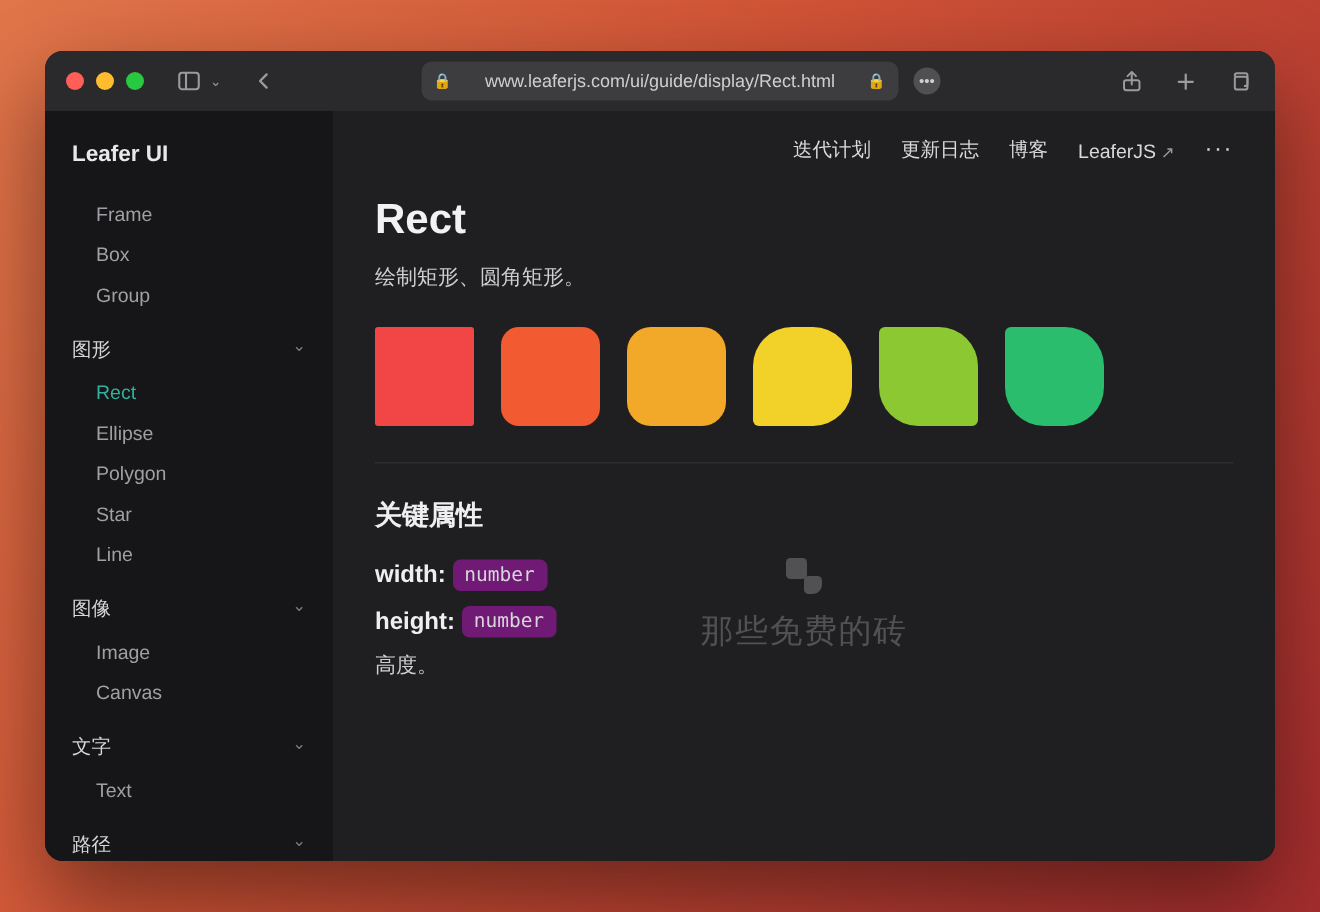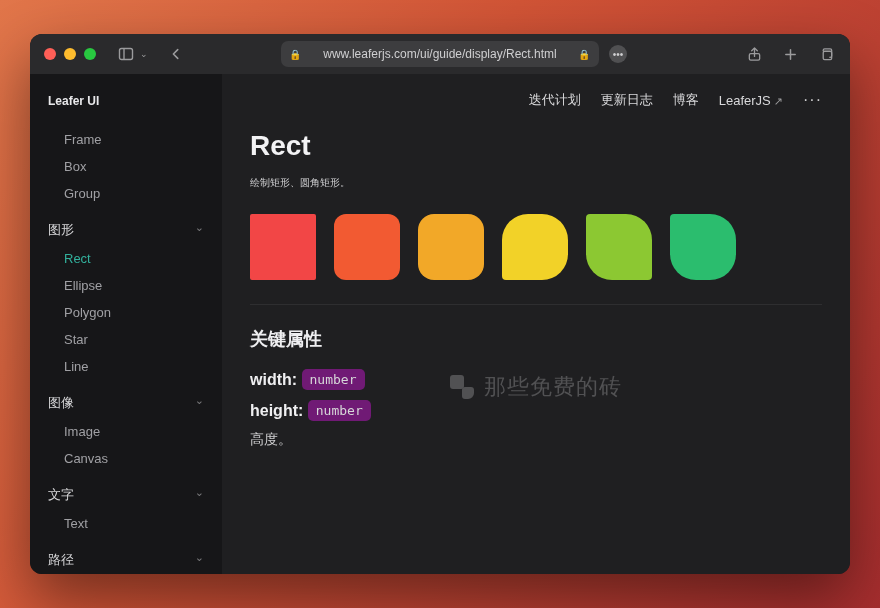--- a/index.html
+++ b/index.html
@@ -55,21 +55,21 @@
   
   .content { flex: 1; display: flex; min-height: 0; }
   .sidebar {
     width: 192px; flex: 0 0 192px;
     background: #161618;
     color: #b0b0b2;
     padding: 16px 0 8px 0;
     overflow: hidden;
     font-size: 13px;
   }
-  .brand { color: #e8e8ea; font-weight: 600; font-size: 12px; padding: 4px 18px 14px 18px; }
+  .brand { color: #e8e8ea; font-weight: 600; font-size: 15px; padding: 4px 18px 14px 18px; }
   .side-item { padding: 6px 34px; color: #a0a0a4; cursor: pointer; }
   .side-section {
     padding: 10px 18px 6px 18px; color: #d6d6d8; font-size: 13px;
     display: flex; justify-content: space-between;
     cursor: pointer;
   }
   .side-section .chev { color: #7a7a7c; font-size: 11px; }
   .side-item.active { color: #32b09c; }
   .side-block { margin-top: 4px; }
 
@@ -81,21 +81,21 @@
   }
   .topnav {
     display: flex; justify-content: flex-end; align-items: center; gap: 20px;
     font-size: 13px; color: #d9d9db;
     height: 28px;
   }
   .topnav .link { cursor: pointer; }
   .topnav .ext::after { content: " ↗"; font-size: 11px; color: #9a9a9c; }
   .dots3 { color: #cfcfd1; font-size: 16px; letter-spacing: 1px; cursor: pointer; }
   h1.page-title { font-size: 28px; font-weight: 700; margin: 16px 0 14px 0; color: #f2f2f4; }
-  .sub { font-size: 10px; color: #cfcfd1; margin-bottom: 24px; }
+  .sub { font-size: 14px; color: #cfcfd1; margin-bottom: 24px; }
   .swatches { display: flex; gap: 18px; margin-bottom: 24px; }
   .sw { width: 66px; height: 66px; }
   .sw1 { background:#f24646; border-radius: 2px; }
   .sw2 { background:#f25a32; border-radius: 12px; }
   .sw3 { background:#f2a828; border-radius: 16px; }
   .sw4 { background:#f2d228; border-radius: 26px 26px 26px 4px; }
   .sw5 { background:#8cc832; border-radius: 4px 26px 4px 26px; }
   .sw6 { background:#2bbd6e; border-radius: 4px 26px 26px 26px; }
   .divider { border: none; border-top: 1px solid #2e2e30; margin: 0 0 22px 0; }
   h2.sec { font-size: 18px; font-weight: 600; margin: 0 0 18px 0; color: #efeff1; }
@@ -106,20 +106,21 @@
     padding: 3px 8px; border-radius: 5px; vertical-align: 1px;
   }
   .desc { font-size: 14px; color: #cfcfd1; margin: 0 0 20px 0; }
   .pipe { color:#cfcfd1; margin: 0 4px; }
 
   .watermark {
     position: absolute; left: 50%; top: 298px; transform: translateX(-50%);
     display: flex; align-items: center; gap: 10px;
     color: #7a7a7c; font-size: 22px; font-weight: 500; opacity: 0.55; pointer-events: none;
     letter-spacing: 1px;
+    flex-direction: column;
   }
   .wm-logo { width: 24px; height: 24px; position: relative; }
   .wm-logo::before { content:""; position:absolute; left:0; top:0; width:14px; height:14px; background:#7a7a7c; border-radius:3px; }
   .wm-logo::after  { content:""; position:absolute; right:0; bottom:0; width:12px; height:12px; background:#7a7a7c; border-radius:3px 3px 6px 3px; }
 </style>
 </head>
 <body>
 
 <div class="window">
 

